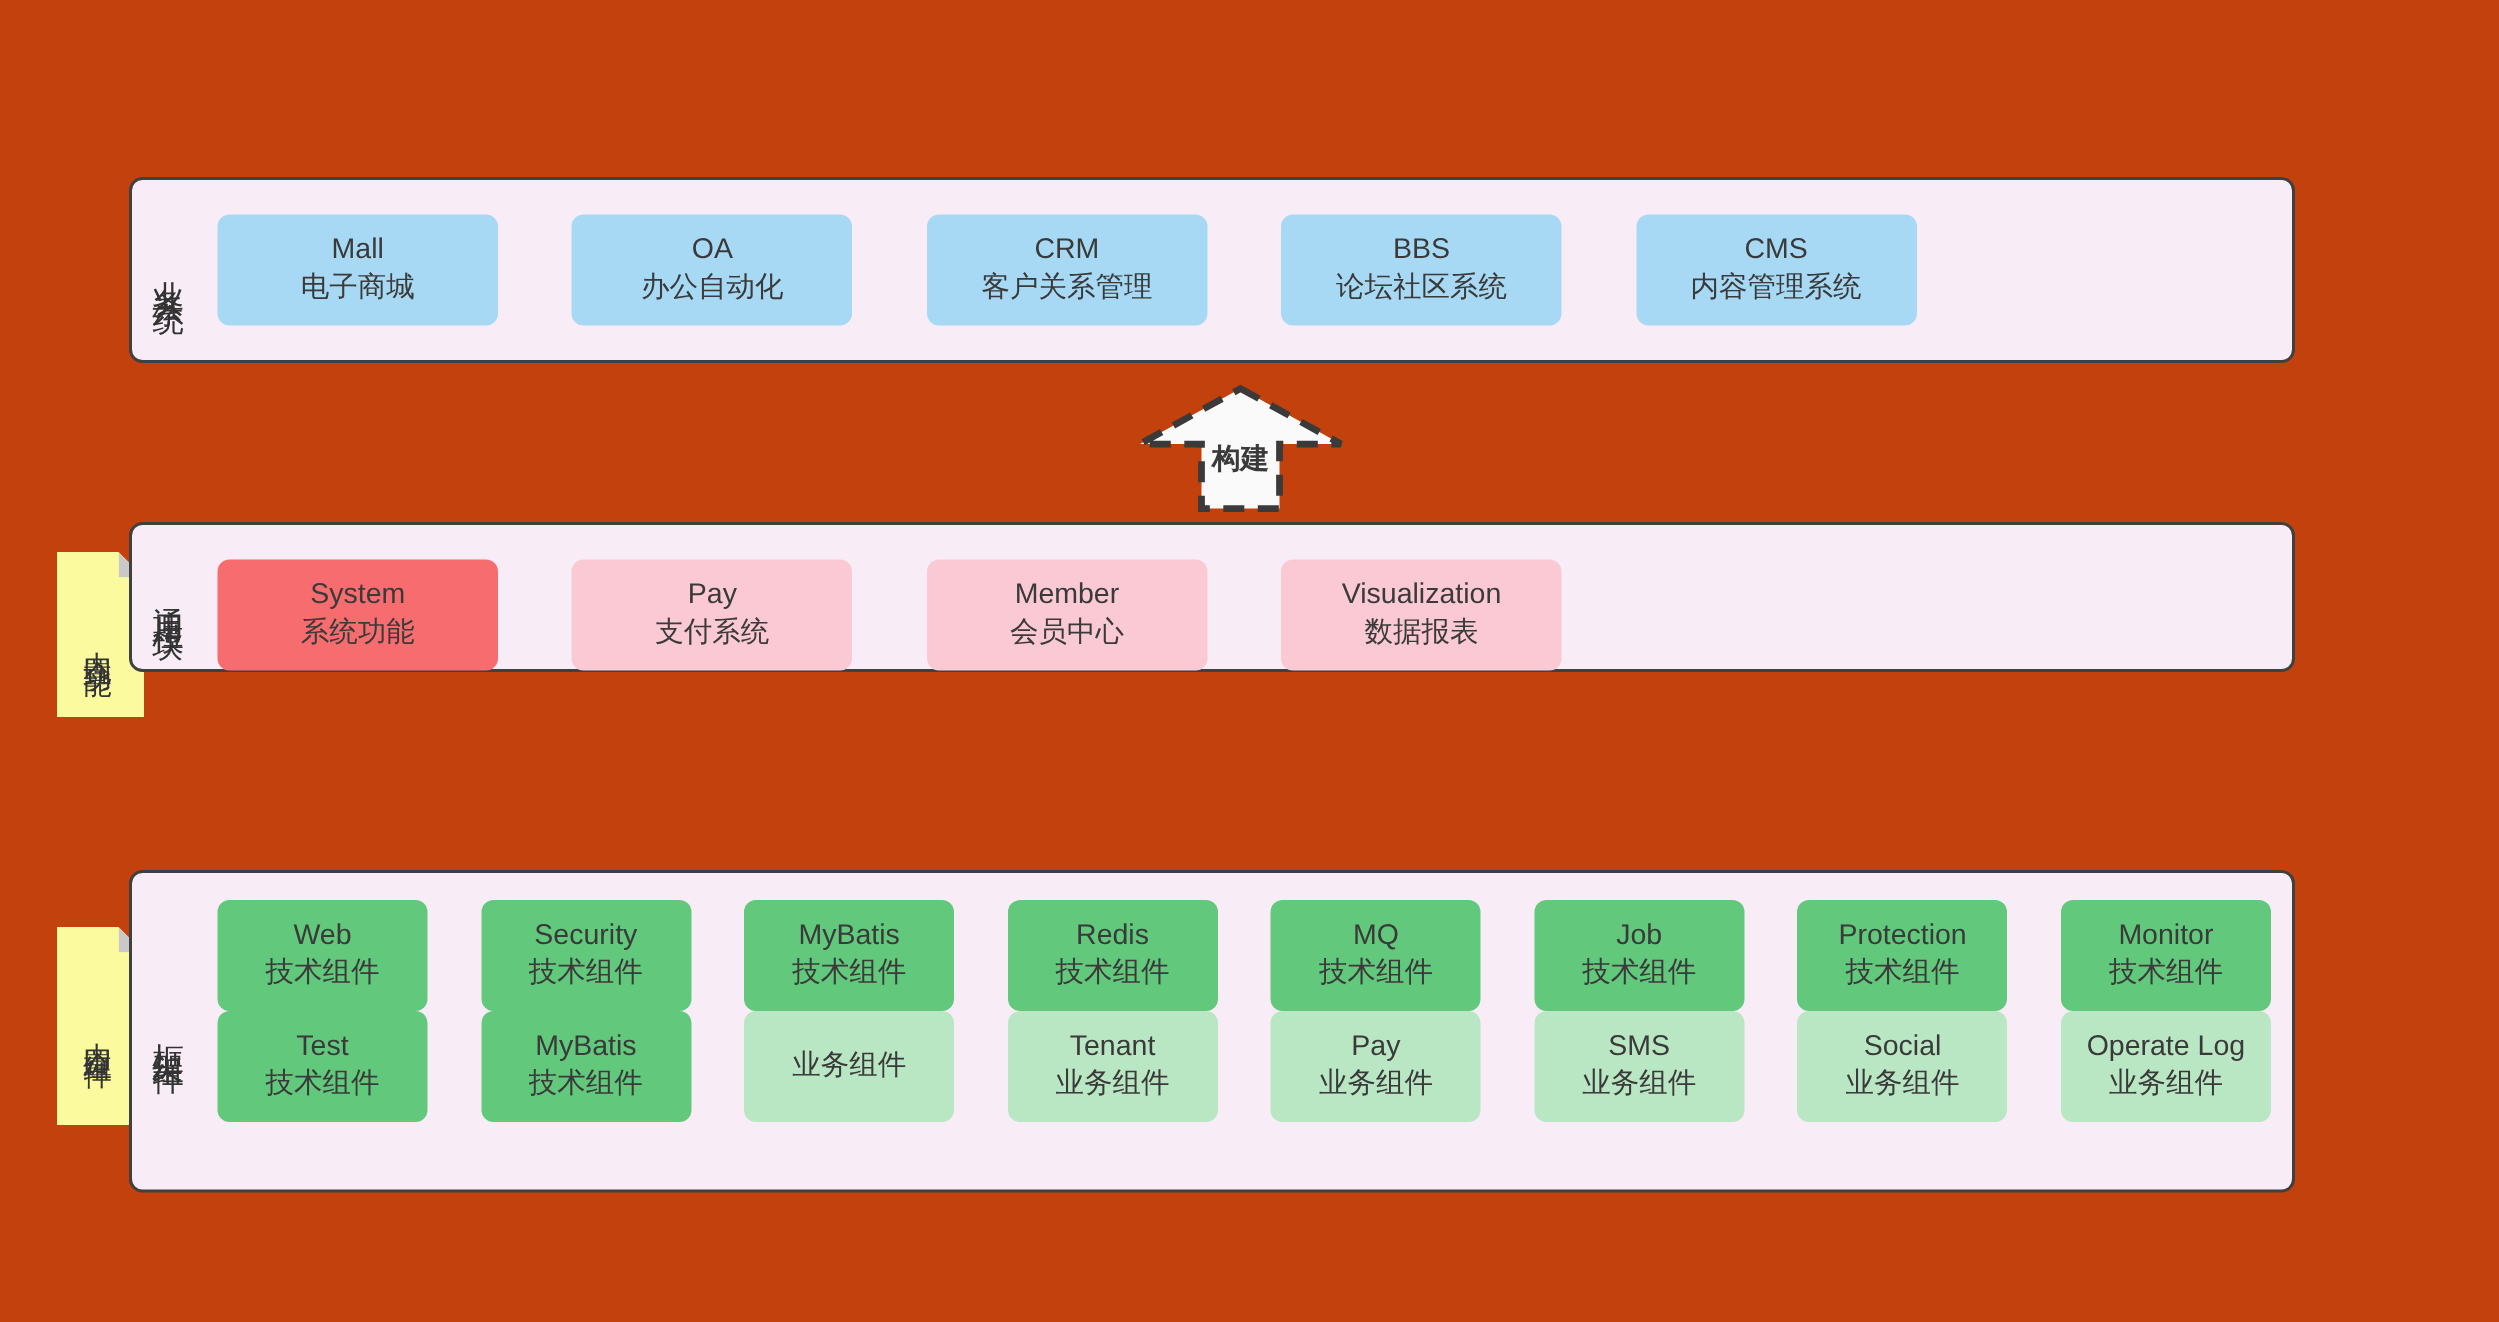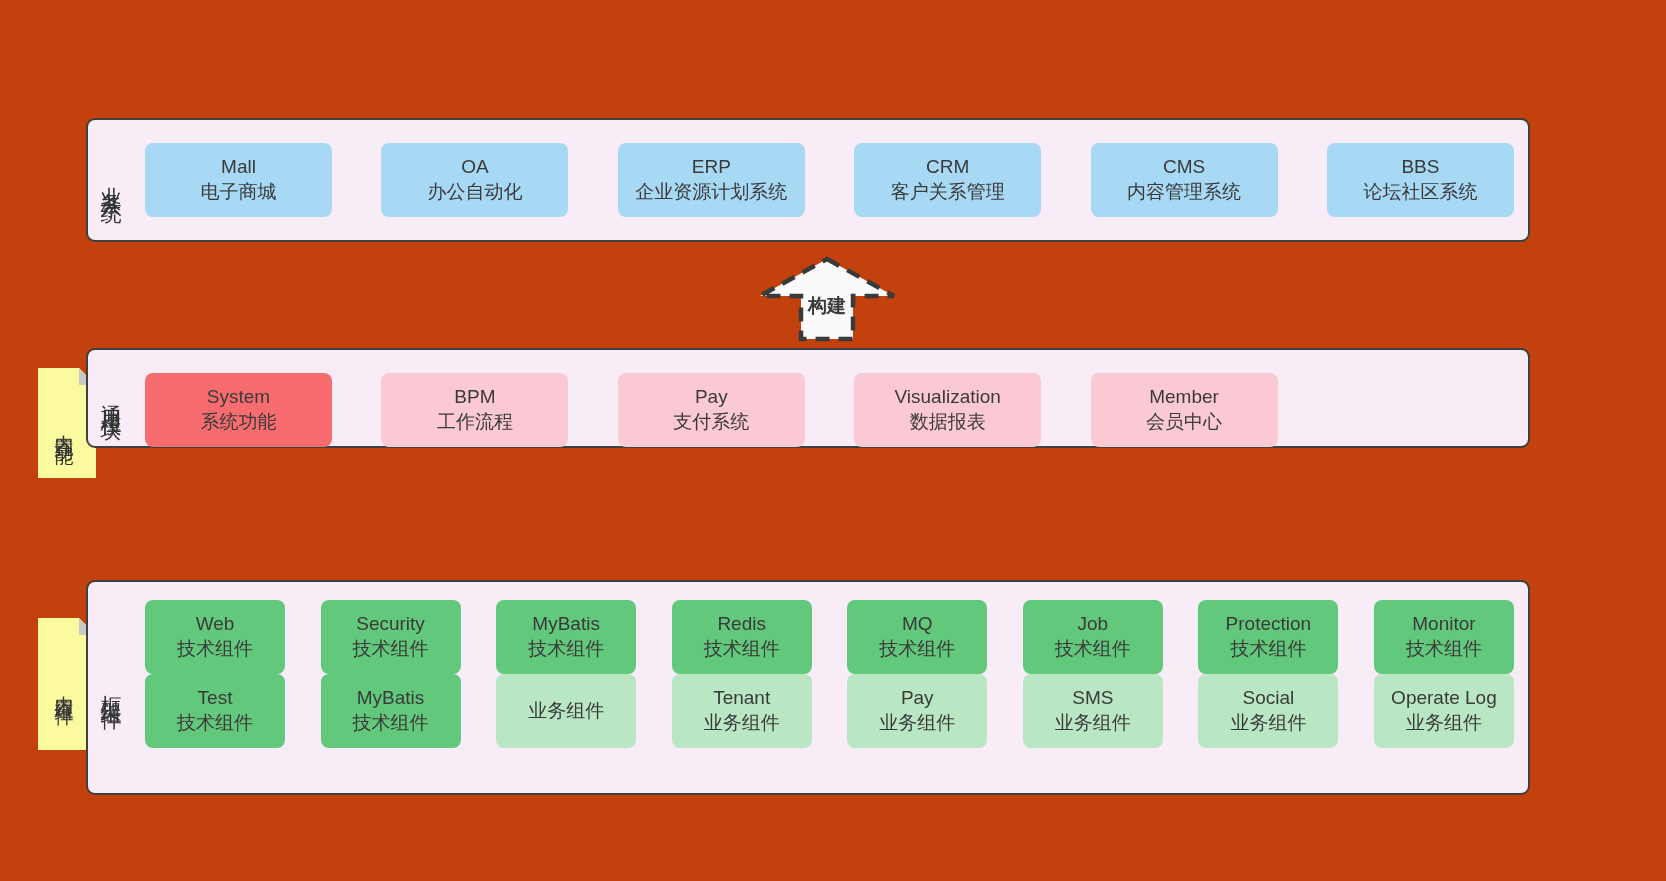--- a/index.html
+++ b/index.html
@@ -132,68 +132,60 @@
     <div class="boxes boxes-6">
       <div class="box b-blue">
         <span>Mall</span>
         <span>电子商城</span>
       </div>
       <div class="box b-blue">
         <span>OA</span>
         <span>办公自动化</span>
       </div>
       <div class="box b-blue">
-        <span>ERP</span>
-        <span>企业资源计划系统</span>
-      </div>
-      <div class="box b-blue">
         <span>CRM</span>
         <span>客户关系管理</span>
       </div>
       <div class="box b-blue">
+        <span>BBS</span>
+        <span>论坛社区系统</span>
+      </div>
+      <div class="box b-blue">
         <span>CMS</span>
         <span>内容管理系统</span>
-      </div>
-      <div class="box b-blue">
-        <span>BBS</span>
-        <span>论坛社区系统</span>
       </div>
     </div>
   </div>
 
   <div class="arrow arrow-1">
     <svg viewBox="0 0 140 86">
       <path d="M70 3 L137 40 L96 40 L96 83 L44 83 L44 40 L3 40 Z" fill="#fafafa" stroke="#3a3a3a" stroke-width="4.5" stroke-dasharray="14 9"></path>
     </svg>
     <span class="arrow-label">构建</span>
   </div>
 
   <div class="panel panel-2">
     <span class="panel-label">通用模块</span>
     <div class="boxes boxes-6">
       <div class="box b-red">
         <span>System</span>
         <span>系统功能</span>
       </div>
       <div class="box b-pink">
-        <span>BPM</span>
-        <span>工作流程</span>
-      </div>
-      <div class="box b-pink">
         <span>Pay</span>
         <span>支付系统</span>
+      </div>
+      <div class="box b-pink">
+        <span>Member</span>
+        <span>会员中心</span>
       </div>
       <div class="box b-pink">
         <span>Visualization</span>
         <span>数据报表</span>
       </div>
-      <div class="box b-pink">
-        <span>Member</span>
-        <span>会员中心</span>
-      </div>
     </div>
   </div>
 
 
   <div class="panel panel-3">
     <span class="panel-label">框架组件</span>
     <div class="boxes boxes-8">
 
       <div class="box b-gdark">
         <span>Web</span>

